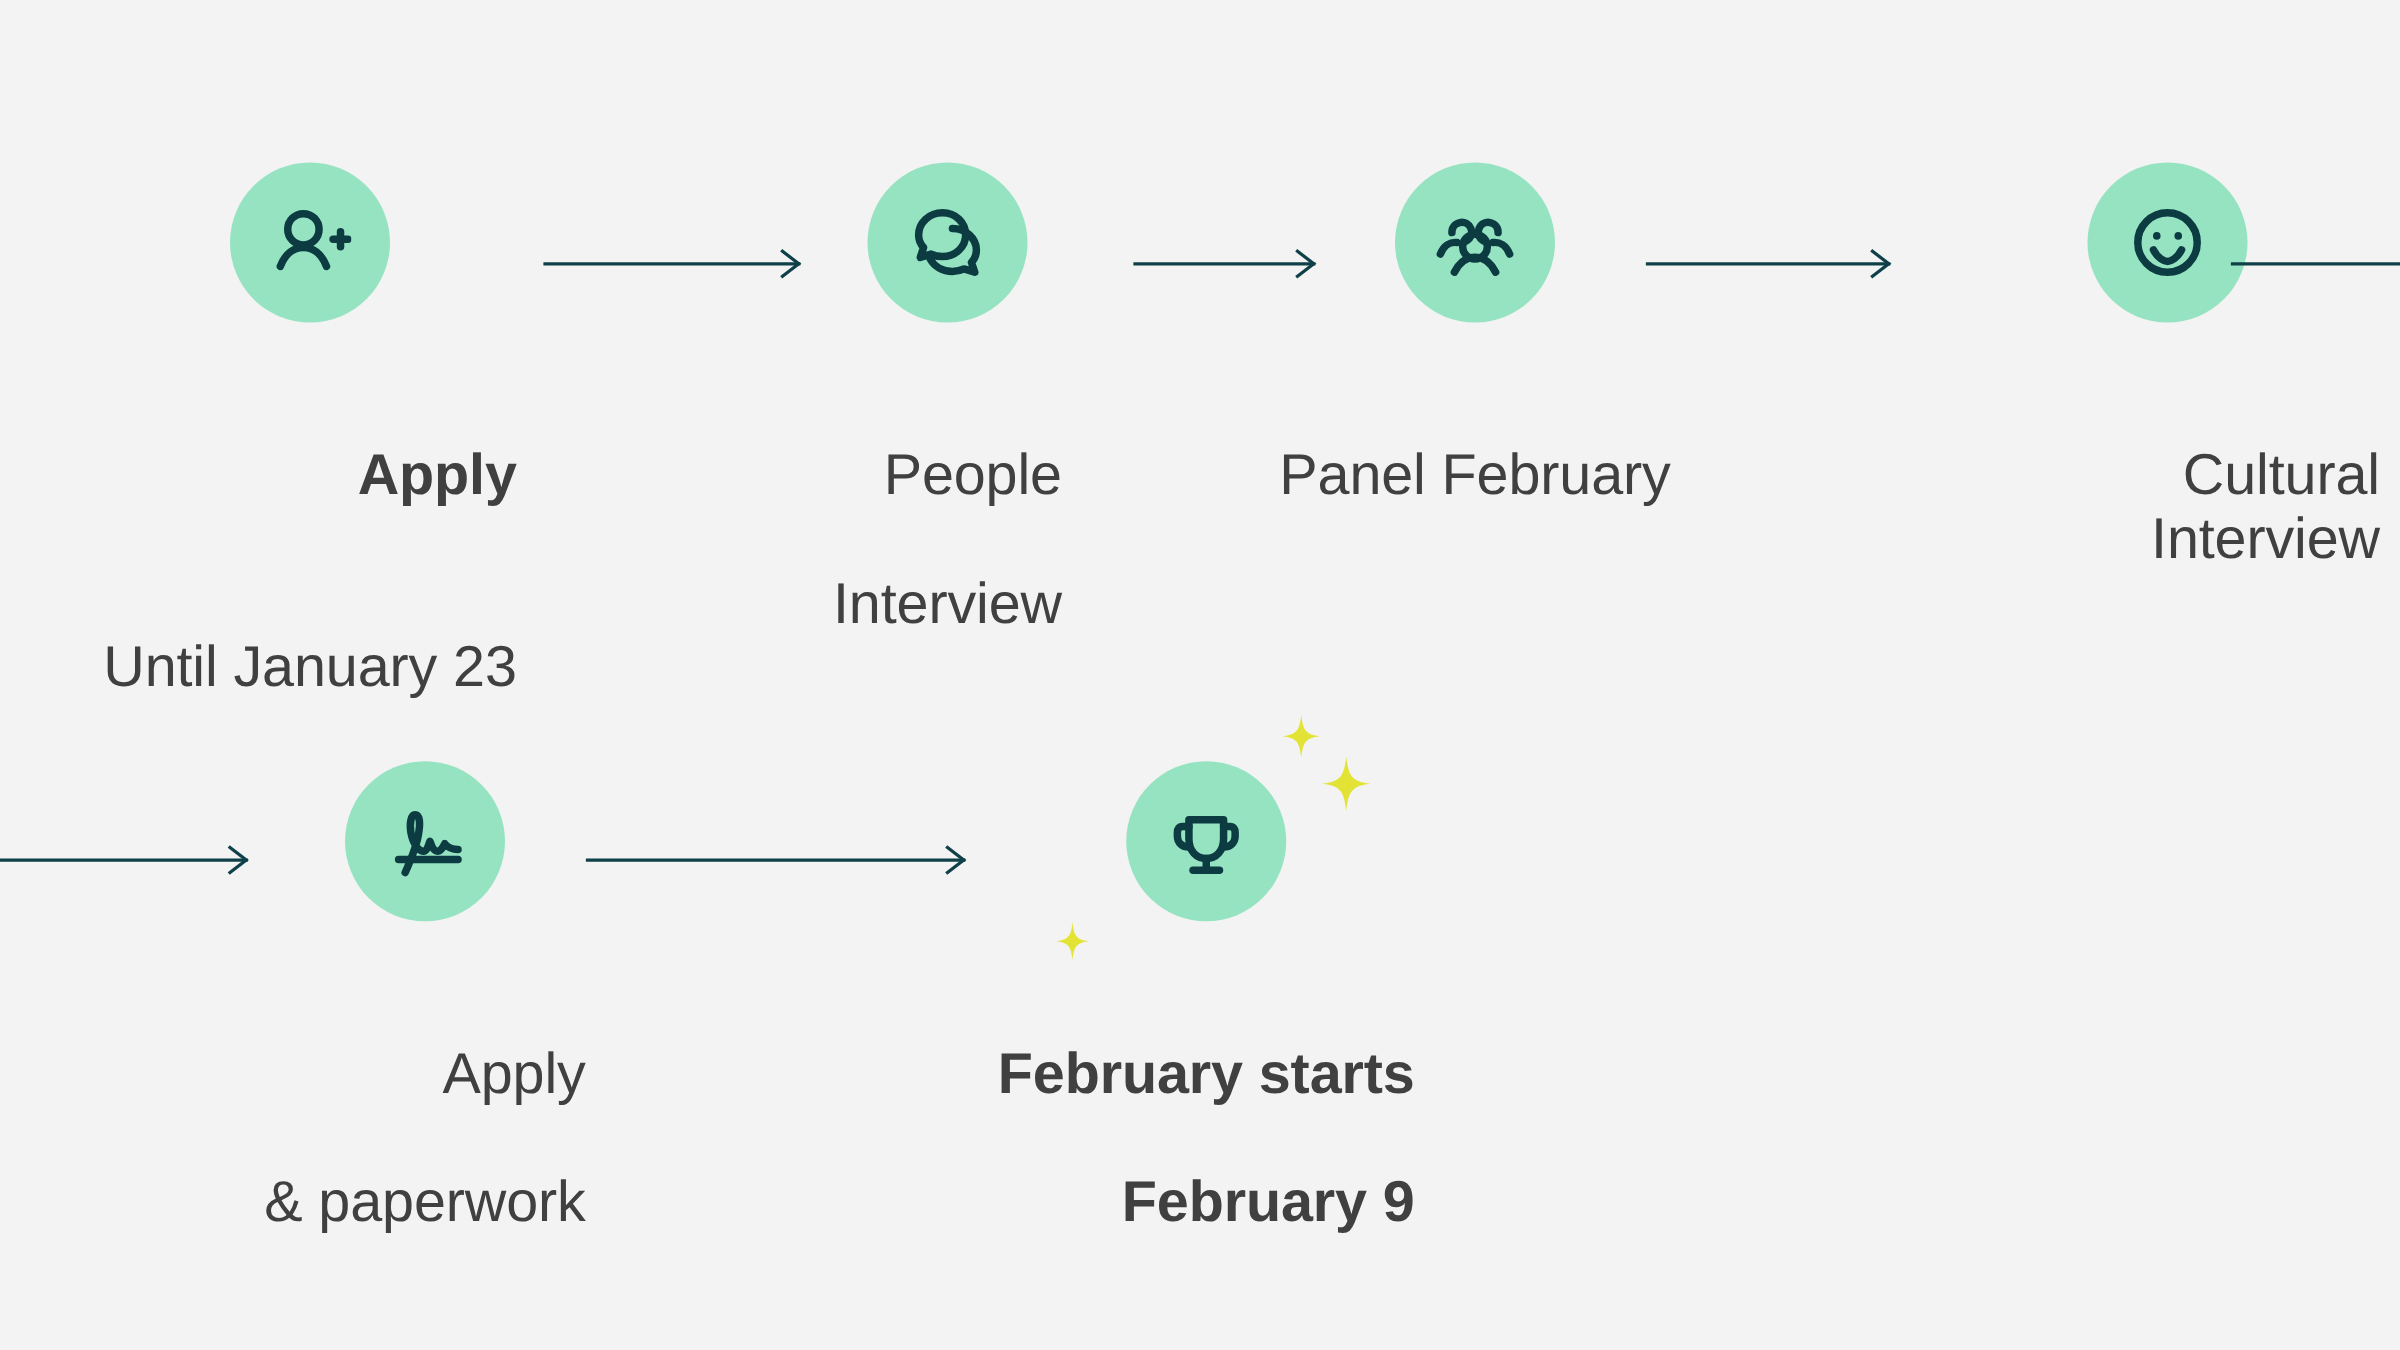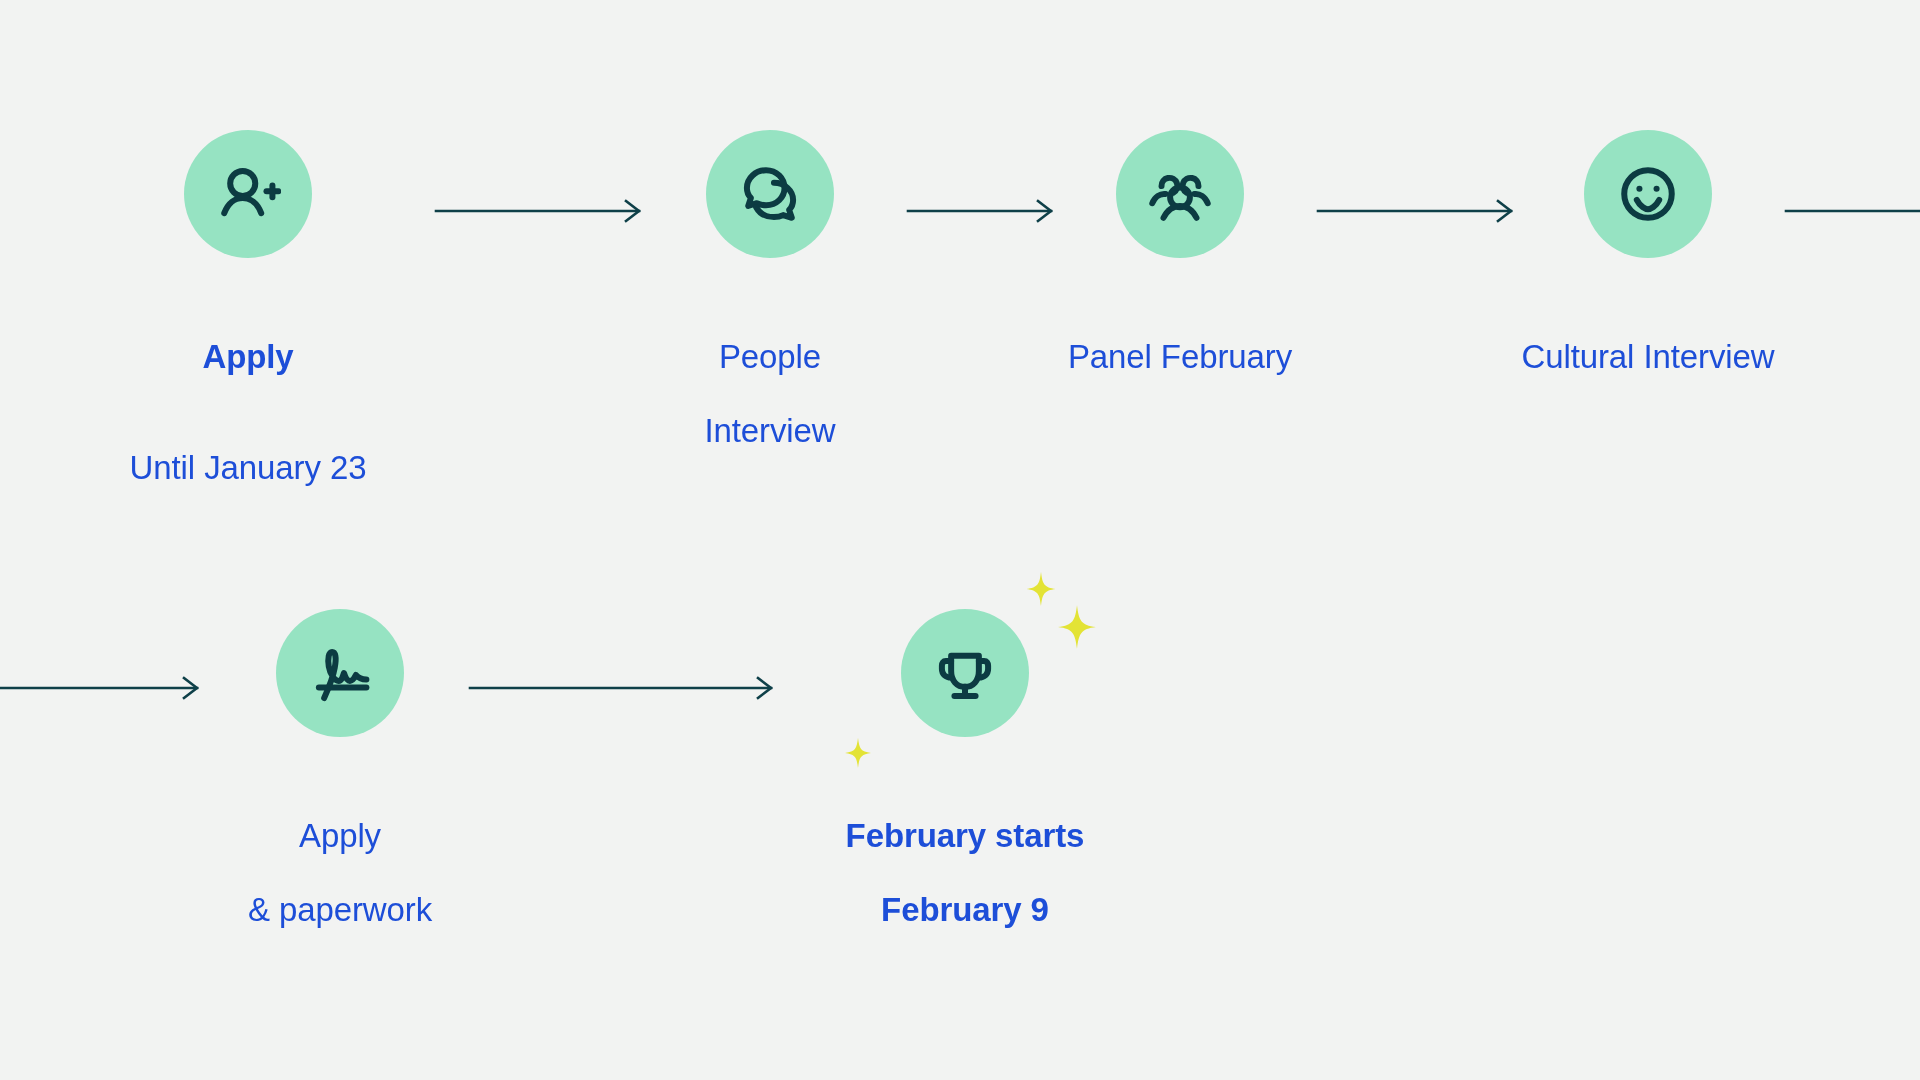--- a/index.html
+++ b/index.html
@@ -58,27 +58,27 @@
     vector-effect: non-scaling-stroke;
   }
 
   .step-badge svg .solid {
     fill: #0c3b42;
     stroke: none;
   }
 
   .step-label {
     margin-top: 44px;
-    text-align: center;
-    font-size: 33px;
+    text-align: right;
+    font-size: 46px;
     line-height: 1.12;
     font-weight: 400;
     letter-spacing: -0.1px;
     white-space: pre-line;
-    color: #1d4ed8;
+    color: #404040;
   }
 
   .step-label.bold { font-weight: 700; }
 
   .step-label .strong { font-weight: 400; }
 
   
   .arrow {
     position: absolute;
     height: 30px;
@@ -127,21 +127,21 @@
     </div>
   </div>
 
   <div class="arrow" style="left:436px; top:196px; width:208px;">
     <svg viewBox="0 0 208 30" preserveAspectRatio="none">
       <line x1="0" y1="15" x2="203" y2="15"></line>
       <polyline points="190,5 203,15 190,25"></polyline>
     </svg>
   </div>
 
-  <div class="step" style="left:600px; top:130px;">
+  <div class="step" style="left:588px; top:130px;">
     <div class="step-badge">
       <span>
         <svg viewBox="0 0 100 100">
           <path d="M44 14 C60 14 72 26 72 41 C72 55 60 67 44 67 C39 67 34 66 30 64 L17 68 L21 56 C17 52 15 47 15 41 C15 26 28 14 44 14 Z"></path>
           <path d="M56 33 C72 33 85 45 85 59 C85 65 83 70 79 74 L83 86 L70 82 C66 84 61 85 56 85 C44 85 34 79 29 70"></path>
         </svg>
       </span>
     </div>
     <div class="step-label">
       <div>People</div>
@@ -174,21 +174,21 @@
     </div>
   </div>
 
   <div class="arrow" style="left:1318px; top:196px; width:198px;">
     <svg viewBox="0 0 198 30" preserveAspectRatio="none">
       <line x1="0" y1="15" x2="193" y2="15"></line>
       <polyline points="180,5 193,15 180,25"></polyline>
     </svg>
   </div>
 
-  <div class="step" style="left:1478px; top:130px;">
+  <div class="step" style="left:1564px; top:130px;">
     <div class="step-badge">
       <span>
         <svg viewBox="0 0 100 100">
           <circle cx="50" cy="50" r="36"></circle>
           <circle class="solid" cx="37" cy="42" r="4.6"></circle>
           <circle class="solid" cx="63" cy="42" r="4.6"></circle>
           <path d="M33 59 C38 69 46 73 50 73 C54 73 62 69 67 59"></path>
         </svg>
       </span>
     </div>

